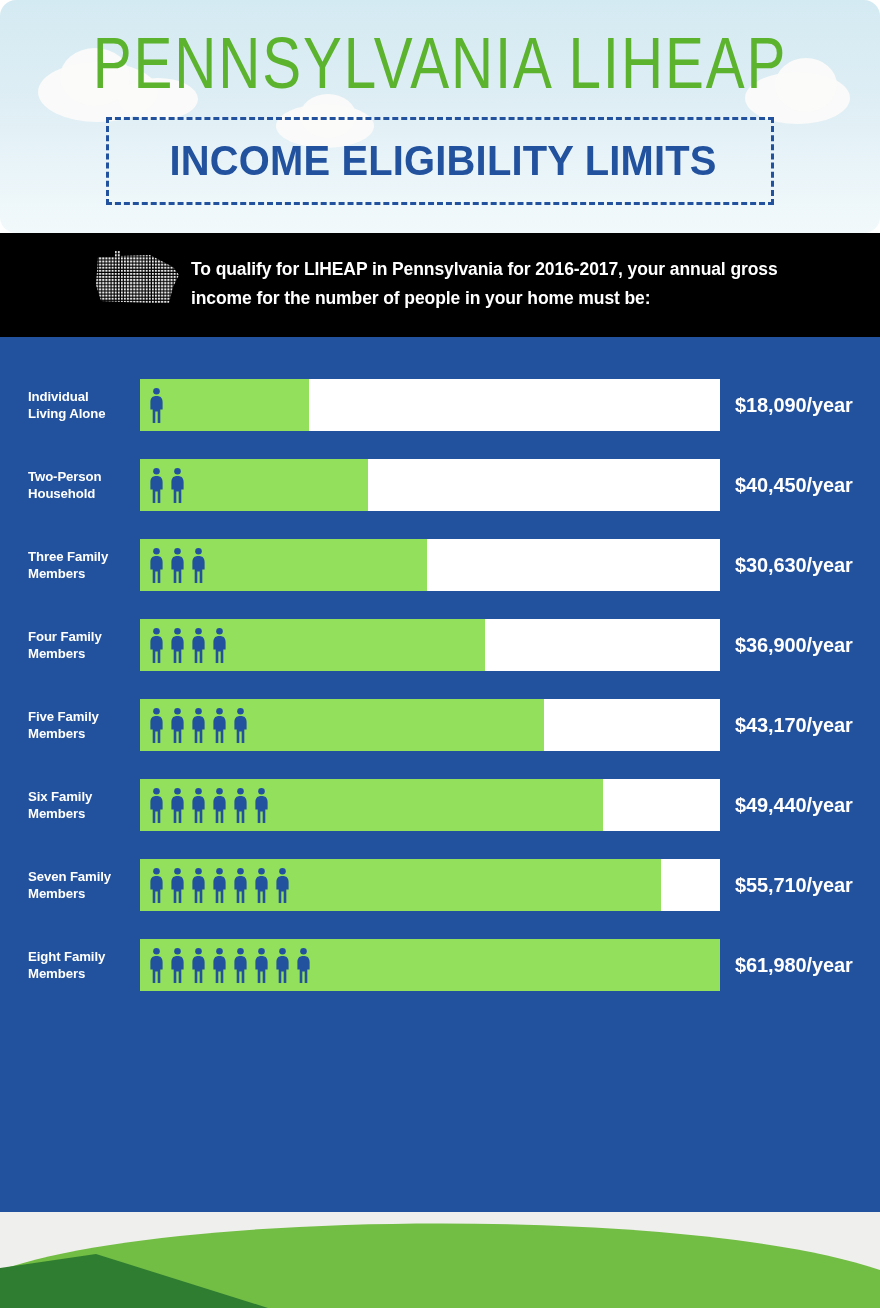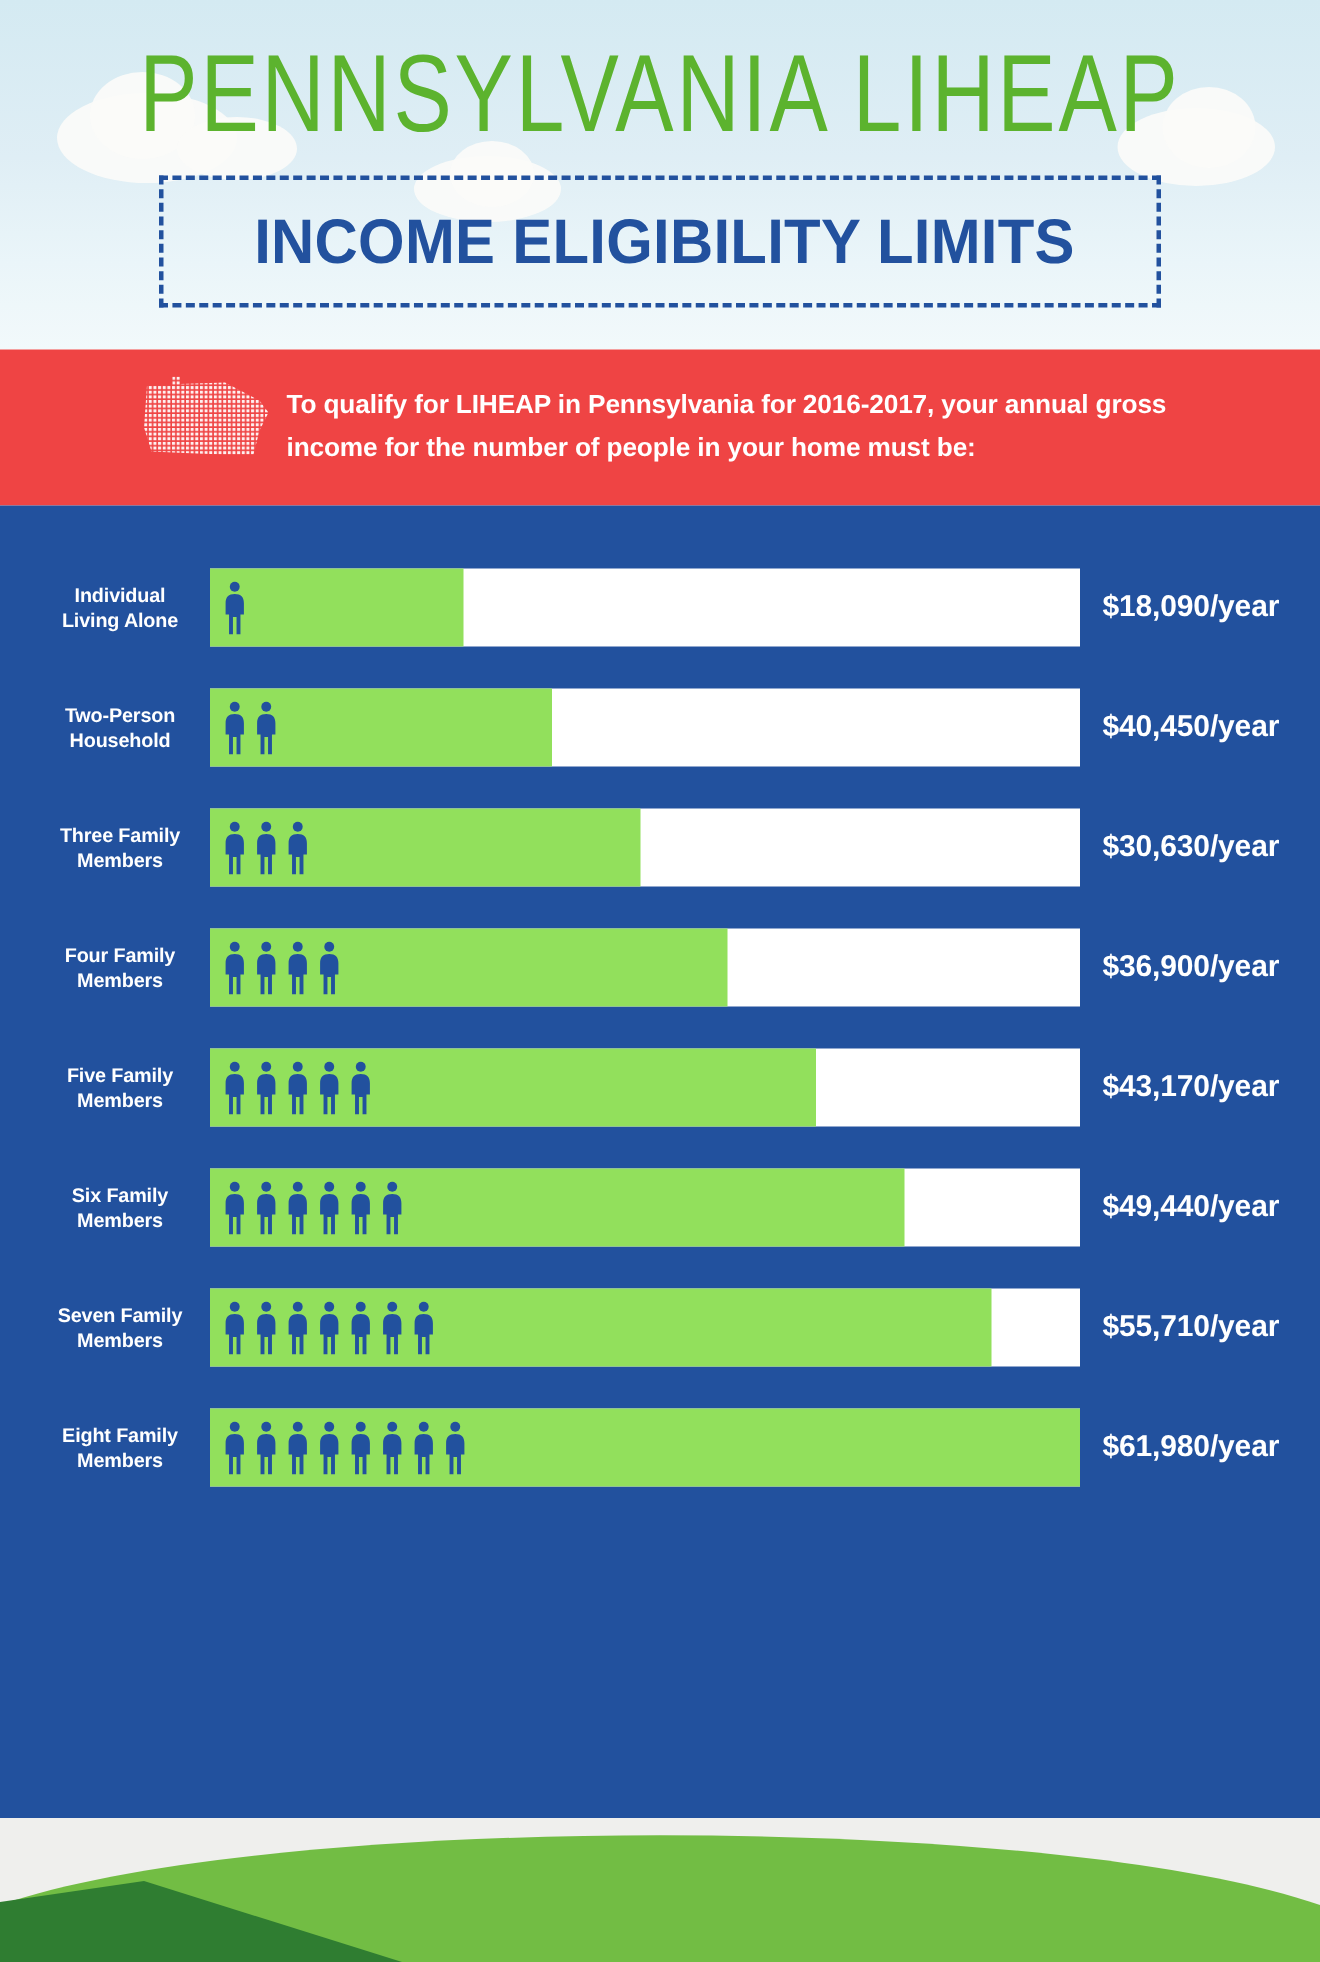--- a/index.html
+++ b/index.html
@@ -18,20 +18,21 @@
     background: #ffffff;
   }
 
   
   .header {
     position: relative;
     width: 880px;
     height: 233px;
     background: linear-gradient(180deg, #d4eaf2 0%, #dfeef5 45%, #eaf5f9 75%, #f2f9fb 100%);
     overflow: hidden;
+    border-radius: 16px;
   }
 
   .cloud {
     position: absolute;
     background: #fbfbf9;
     border-radius: 50%;
     opacity: 0.93;
   }
 
   .header-title {
@@ -76,21 +77,21 @@
     color: #22519e;
     transform: scaleX(0.95);
     white-space: nowrap;
   }
 
   
   .banner {
     position: relative;
     width: 880px;
     height: 104px;
-    background: #ef4444;
+    background: #000000;
     overflow: hidden;
   }
 
   .pa-icon {
     position: absolute;
     left: 93px;
     top: 255px;
     width: 88px;
     height: 62px;
   }
@@ -113,21 +114,20 @@
     width: 880px;
     height: 875px;
     background: #22519e;
   }
 
   .row {
     position: absolute;
     left: 0;
     width: 852px;
     height: 52px;
-    text-align: center;
   }
 
   .row-label {
     position: absolute;
     left: 28px;
     width: 104px;
     top: 50%;
     transform: translateY(-50%);
     font-size: 13.2px;
     line-height: 17px;

